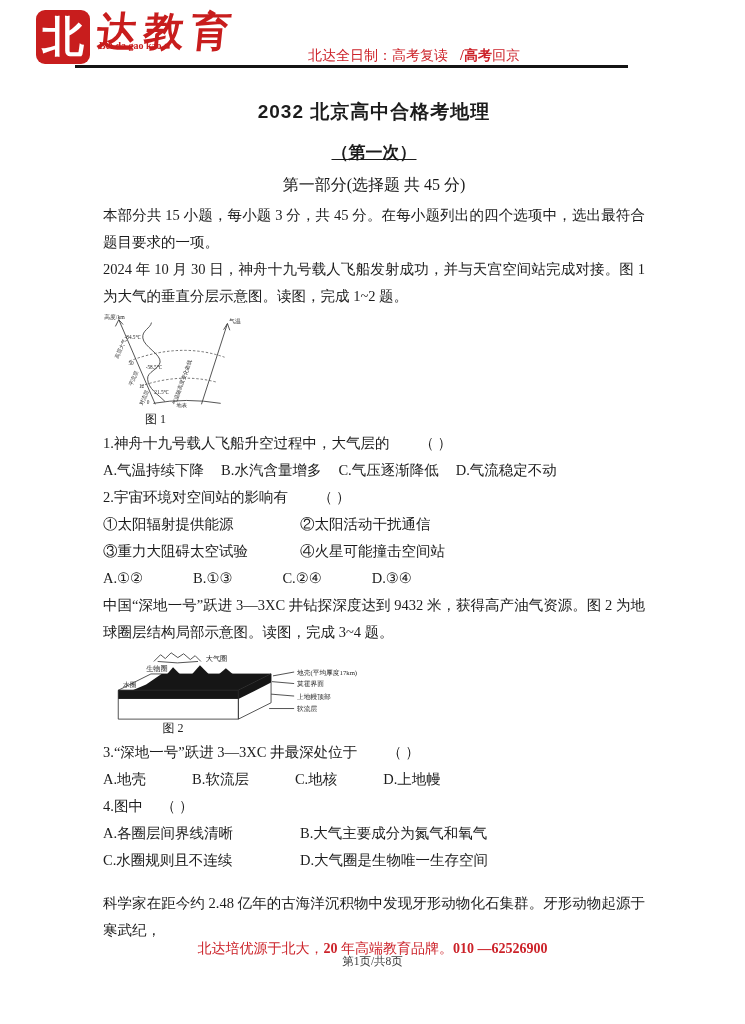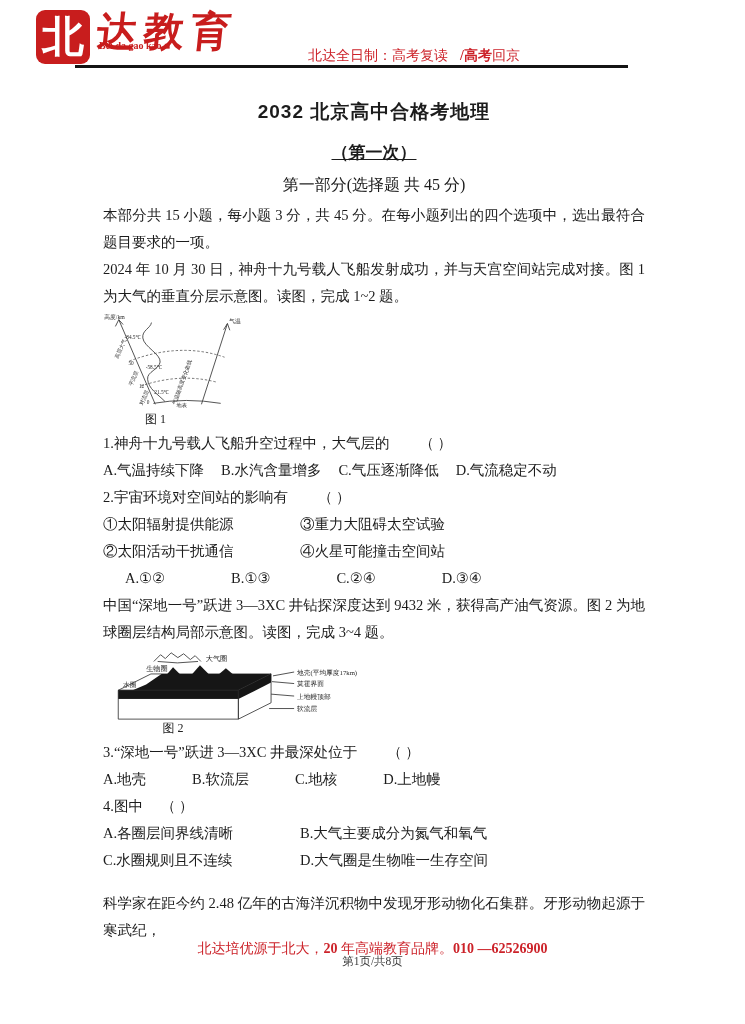--- a/index.html
+++ b/index.html
@@ -23,21 +23,21 @@
          font-family:"Liberation Sans",sans-serif;letter-spacing:1px;}
   .subtitle{margin:14px 0 0;text-align:center;font-size:17px;line-height:26px;font-weight:600;
             font-family:"Liberation Sans",sans-serif;text-decoration:underline;}
   .section-head{margin:8px 0 0;text-align:center;font-size:16px;line-height:22px;}
   p{margin:0;text-align:justify;}
   .mt6{margin-top:6px;} .mt4{margin-top:4px;} .mt2{margin-top:16px;}
 
   .stem{display:flex;}
   .paren{margin-left:30px;}
   .opts{display:flex;text-align:right;}
-  .opts-q1{gap:17px;} .opts-q2{gap:66px;margin-left:22px;} .opts-q3{gap:46px;}
+  .opts-q1{gap:17px;} .opts-q2{gap:50px;} .opts-q3{gap:46px;}
   .grid2{display:grid;grid-template-columns:197px auto;}
 
   
   .fig{display:block;}
   .fig1-wrap{margin-top:2px;width:145px;}
   .fig2-wrap{margin-top:2px;width:290px;}
   .fig-caption{text-align:center;font-size:12px;line-height:14px;color:#222;}
   .fig1-cap{width:105px;}
   .fig2-cap{width:140px;line-height:13px;}
   svg{display:block;}
@@ -123,22 +123,22 @@
       </div>
     </div>
 
     <div>
       <div class="stem">
           <span>2.宇宙环境对空间站的影响有</span>
           <span class="paren">（ ）</span>
         </div>
       <div class="grid2">
         <span>①太阳辐射提供能源</span>
+        <span>②太阳活动干扰通信</span>
         <span>③重力大阻碍太空试验</span>
-        <span>②太阳活动干扰通信</span>
         <span>④火星可能撞击空间站</span>
       </div>
       <div class="opts opts-q2">
         <span>A.①②</span>
         <span>B.①③</span>
         <span>C.②④</span>
         <span>D.③④</span>
       </div>
     </div>
 

